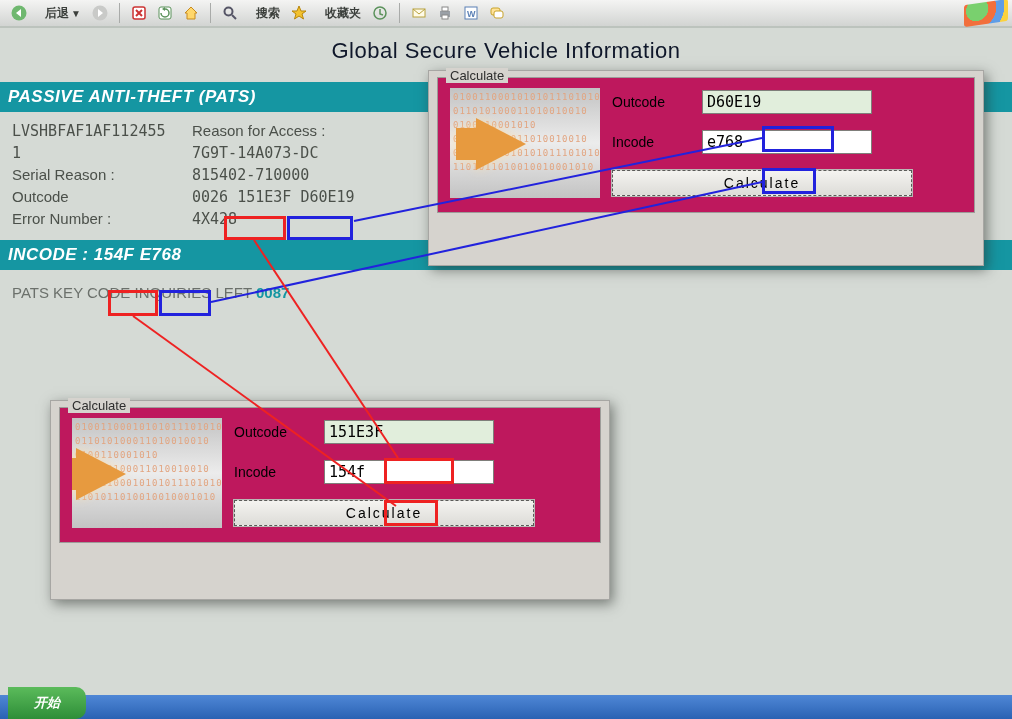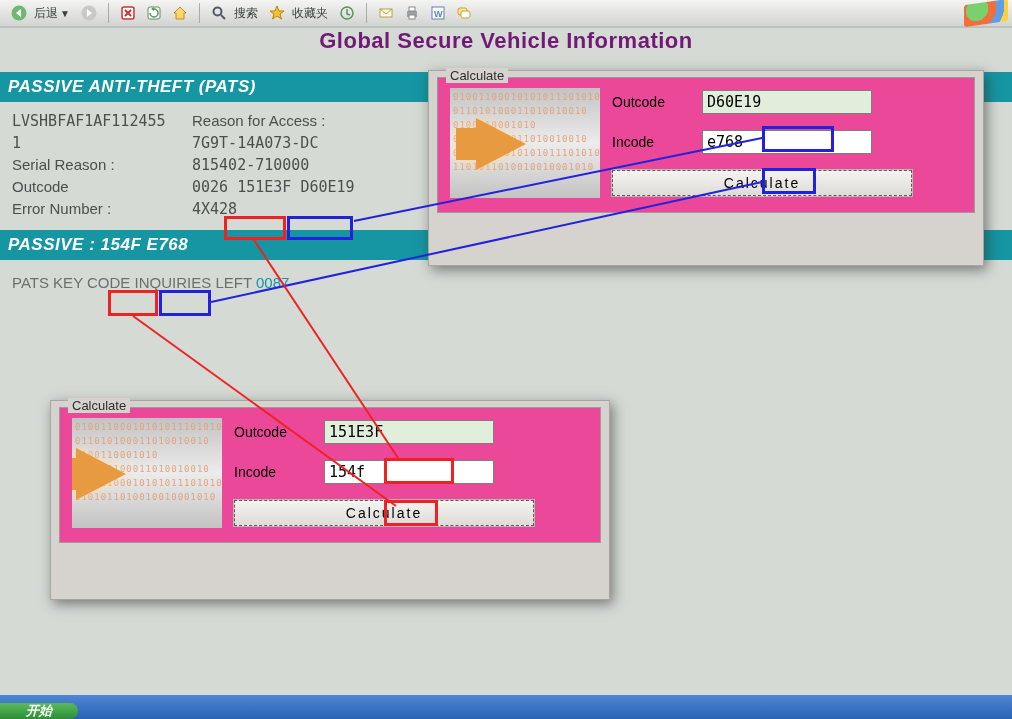--- a/index.html
+++ b/index.html
@@ -29,21 +29,21 @@
   }
   .tb-grp { display: flex; align-items: center; margin-right: 6px; }
   .tb-btn {
     width: 22px; height: 22px;
     border: 1px solid transparent;
     border-radius: 3px;
     display: flex; align-items: center; justify-content: center;
     margin: 0 1px; cursor: pointer;
   }
   .tb-sep { width:1px; height:20px; background:#a9aba9; margin:0 6px; }
-  .tb-label { margin-left:2px; font-weight: normal; }
+  .tb-label { margin-left:13px; font-weight: bold; }
   .xp-logo {
     position:absolute; right:4px; top:2px;
     width:44px; height:22px;
     background: radial-gradient(circle at 30% 30%,#79d06e 0 32%,#f26f3c 33% 55%,#5e9de7 56% 78%,#fcd23c 79% 100%);
     border-radius:3px;
     transform: skewY(-8deg);
   }
 
   svg.i { width:16px; height:16px; }
 
@@ -54,23 +54,24 @@
     width: 1012px;
     height: 668px;
     background: #d5dad5;
     overflow: hidden;
     box-sizing: border-box;
   }
 
   .title {
     text-align: center;
     font-size: 22px;
-    font-weight: bold;
-    color: #701a75;
+    font-weight: normal;
+    color: #0f172a;
     letter-spacing: .5px;
+    margin-top: 10px;
   }
 
   .section-bar {
     background: #1596a2;
     color: #fff;
     font-weight: bold;
     font-style: italic;
     font-size: 17px;
     padding: 5px 8px;
     letter-spacing: .5px;
@@ -85,36 +86,36 @@
     row-gap: 4px;
   }
   .fields .lab { white-space: nowrap; }
   .fields .val { font-family: Tahoma, monospace; }
 
   .pats-line {
     font-size: 15px;
     color:#6b706b;
     padding: 14px 12px;
   }
-  .pats-line .n { color:#1596a2; font-weight: normal; }
+  .pats-line .n { color:#1596a2; font-weight: bold; }
 
   
   .calc-box {
     position: absolute;
     background: #d6d3ce;
     border: 1px solid #a7a6a3;
     box-shadow: 3px 4px 12px rgba(40,45,40,.55);
     padding: 6px 8px 10px 8px;
     box-sizing: border-box;
   }
   .calc-box .fieldset {
     border: 1px solid #9d9c99;
     padding: 10px 24px 14px 12px;
     position: relative;
-    background: #ec4899;
+    background: #be185d;
   }
   .calc-box .legend {
     position: absolute;
     top: -10px; left: 8px;
     background: #d6d3ce;
     padding: 0 4px;
     font-size: 13px;
     color:#2e2e2e;
   }
   .calc-body { display:flex; gap:12px; }
@@ -175,22 +176,22 @@
   .red  { border-color:#e22; }
   .blue { border-color:#22d; }
 
   
   .taskbar {
     position:absolute; left:0; bottom:0;
     width:1012px; height:24px;
     background: linear-gradient(#4f87d6,#2a62b3);
   }
   .start {
-    position:absolute; left:0; bottom:0;
-    height:16px; width:78px;
+    position:absolute; left:8px; bottom:0;
+    height:32px; width:78px;
     background: linear-gradient(#5bbb5b,#2e8e38);
     border-top-right-radius:10px;
     border-bottom-right-radius:10px;
     color:#fff; font-style:italic; font-weight:bold;
     font-size:13px;
     display:flex; align-items:center; justify-content:center;
   }
 
   .cursor {
     position:absolute;
@@ -310,21 +311,21 @@
     <div class="lab">Outcode</div>
     <div class="val">
       <span>0026</span><span> </span><span>151E3F</span><span> </span><span>D60E19</span>
     </div>
 
     <div class="lab">Error Number :</div>
     <div class="val">4X428</div>
   </div>
 
   <div class="section-bar" style="margin-top:6px;">
-    <span>PASSIVE :</span>
+    <span>INCODE :</span>
     <span> </span>
     <span>154F</span><span> </span><span>E768</span>
   </div>
 
   <div class="pats-line">
     <span>PATS KEY CODE INQUIRIES LEFT</span>
     <span class="n">0087</span>
   </div>
 </div>
 

